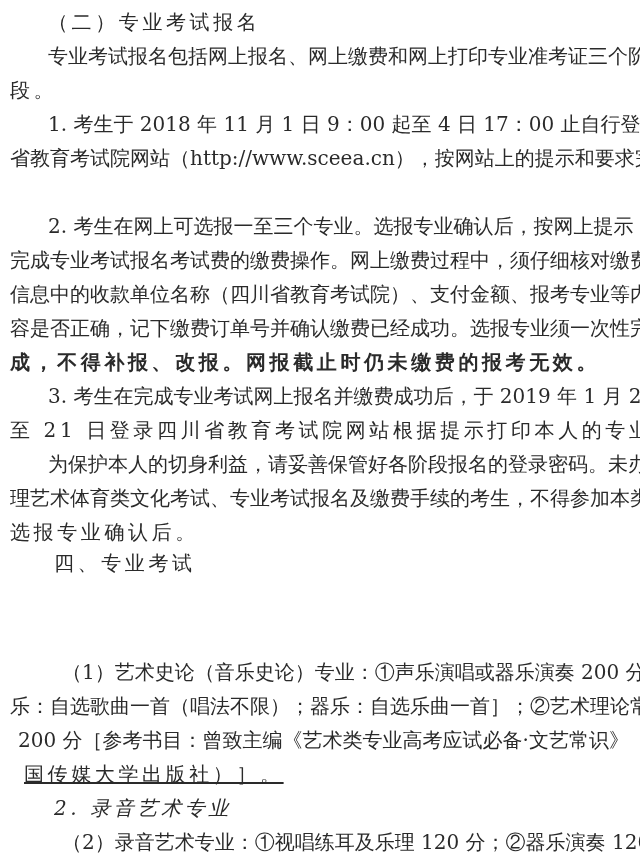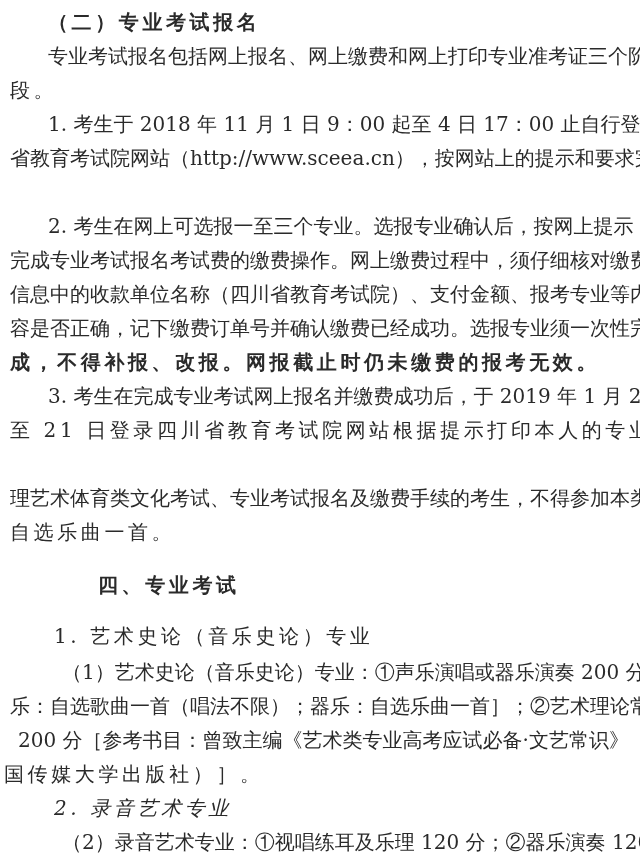--- a/index.html
+++ b/index.html
@@ -10,21 +10,21 @@
   }
   .page { position: absolute; left: 0; top: 0; width: 640px; height: 862px; }
   .line {
     position: absolute;
     font-size: 20px;
     line-height: 26px;
     white-space: nowrap;
     letter-spacing: 3.6px;
   }
   .full { left: 10px; width: 604px; text-align: justify; text-align-last: justify; letter-spacing: 0; }
-  .heading { font-weight: bold; }
+  .heading { font-weight: normal; }
 </style>
 </head>
 <body>
 
 <div class="page">
   <div class="line heading" style="left:48px; top:9px;">（二）专业考试报名</div>
   <div class="line full" style="left:48px; width:566px; top:43px;">专业考试报名包括网上报名、网上缴费和网上打印专业准考证三个阶</div>
   <div class="line" style="left:10px; top:77px;">段。</div>
 
   <div class="line full" style="left:48px; width:566px; top:111px;">1. 考生于 2018 年 11 月 1 日 9：00 起至 4 日 17：00 止自行登录四川</div>
@@ -32,26 +32,26 @@
 
   <div class="line full" style="left:48px; width:566px; top:213px;">2. 考生在网上可选报一至三个专业。选报专业确认后，按网上提示</div>
   <div class="line full" style="top:247px;">完成专业考试报名考试费的缴费操作。网上缴费过程中，须仔细核对缴费</div>
   <div class="line full" style="top:281px;">信息中的收款单位名称（四川省教育考试院）、支付金额、报考专业等内</div>
   <div class="line full" style="top:315px;">容是否正确，记下缴费订单号并确认缴费已经成功。选报专业须一次性完</div>
   <div class="line" style="left:10px; top:349px;font-weight:bold;">成，不得补报、改报。网报截止时仍未缴费的报考无效。</div>
 
   <div class="line full" style="left:48px; width:566px; top:383px;">3. 考生在完成专业考试网上报名并缴费成功后，于 2019 年 1 月 2 日</div>
   <div class="line" style="left:10px; top:417px;">至 21 日登录四川省教育考试院网站根据提示打印本人的专业准考证。</div>
 
+  <div class="line full" style="left:48px; width:566px; top:451px;">为保护本人的切身利益，请妥善保管好各阶段报名的登录密码。未办</div>
   <div class="line full" style="top:485px;">理艺术体育类文化考试、专业考试报名及缴费手续的考生，不得参加本类</div>
-  <div class="line" style="left:10px; top:519px;">自选乐曲一首。</div>
+  <div class="line" style="left:10px; top:519px;">选报专业确认后。</div>
 
-  <div class="line heading" style="left:54px; top:572px;margin-left:44px;">四、专业考试</div>
-  <div class="line" style="left:54px; top:623px;">1. 艺术史论（音乐史论）专业</div>
+  <div class="line heading" style="left:54px; top:550px;">四、专业考试</div>
 
   <div class="line full" style="left:62px; width:552px; top:659px;">（1）艺术史论（音乐史论）专业：①声乐演唱或器乐演奏 200 分［声</div>
   <div class="line full" style="top:693px;">乐：自选歌曲一首（唱法不限）；器乐：自选乐曲一首］；②艺术理论常识</div>
   <div class="line full" style="left:18px; width:596px; top:727px;">200 分［参考书目：曾致主编《艺术类专业高考应试必备·文艺常识》（中</div>
-  <div class="line" style="left:4px; top:761px;">国传媒大学出版社）］。</div>
+  <div class="line" style="left:24px; top:761px;text-decoration:underline;">国传媒大学出版社）］。</div>
 
   <div class="line" style="left:54px; top:795px;font-style:italic;">2. 录音艺术专业</div>
   <div class="line full" style="left:62px; width:552px; top:829px;">（2）录音艺术专业：①视唱练耳及乐理 120 分；②器乐演奏 120 分</div>
 </div>
 
 </body></html>

